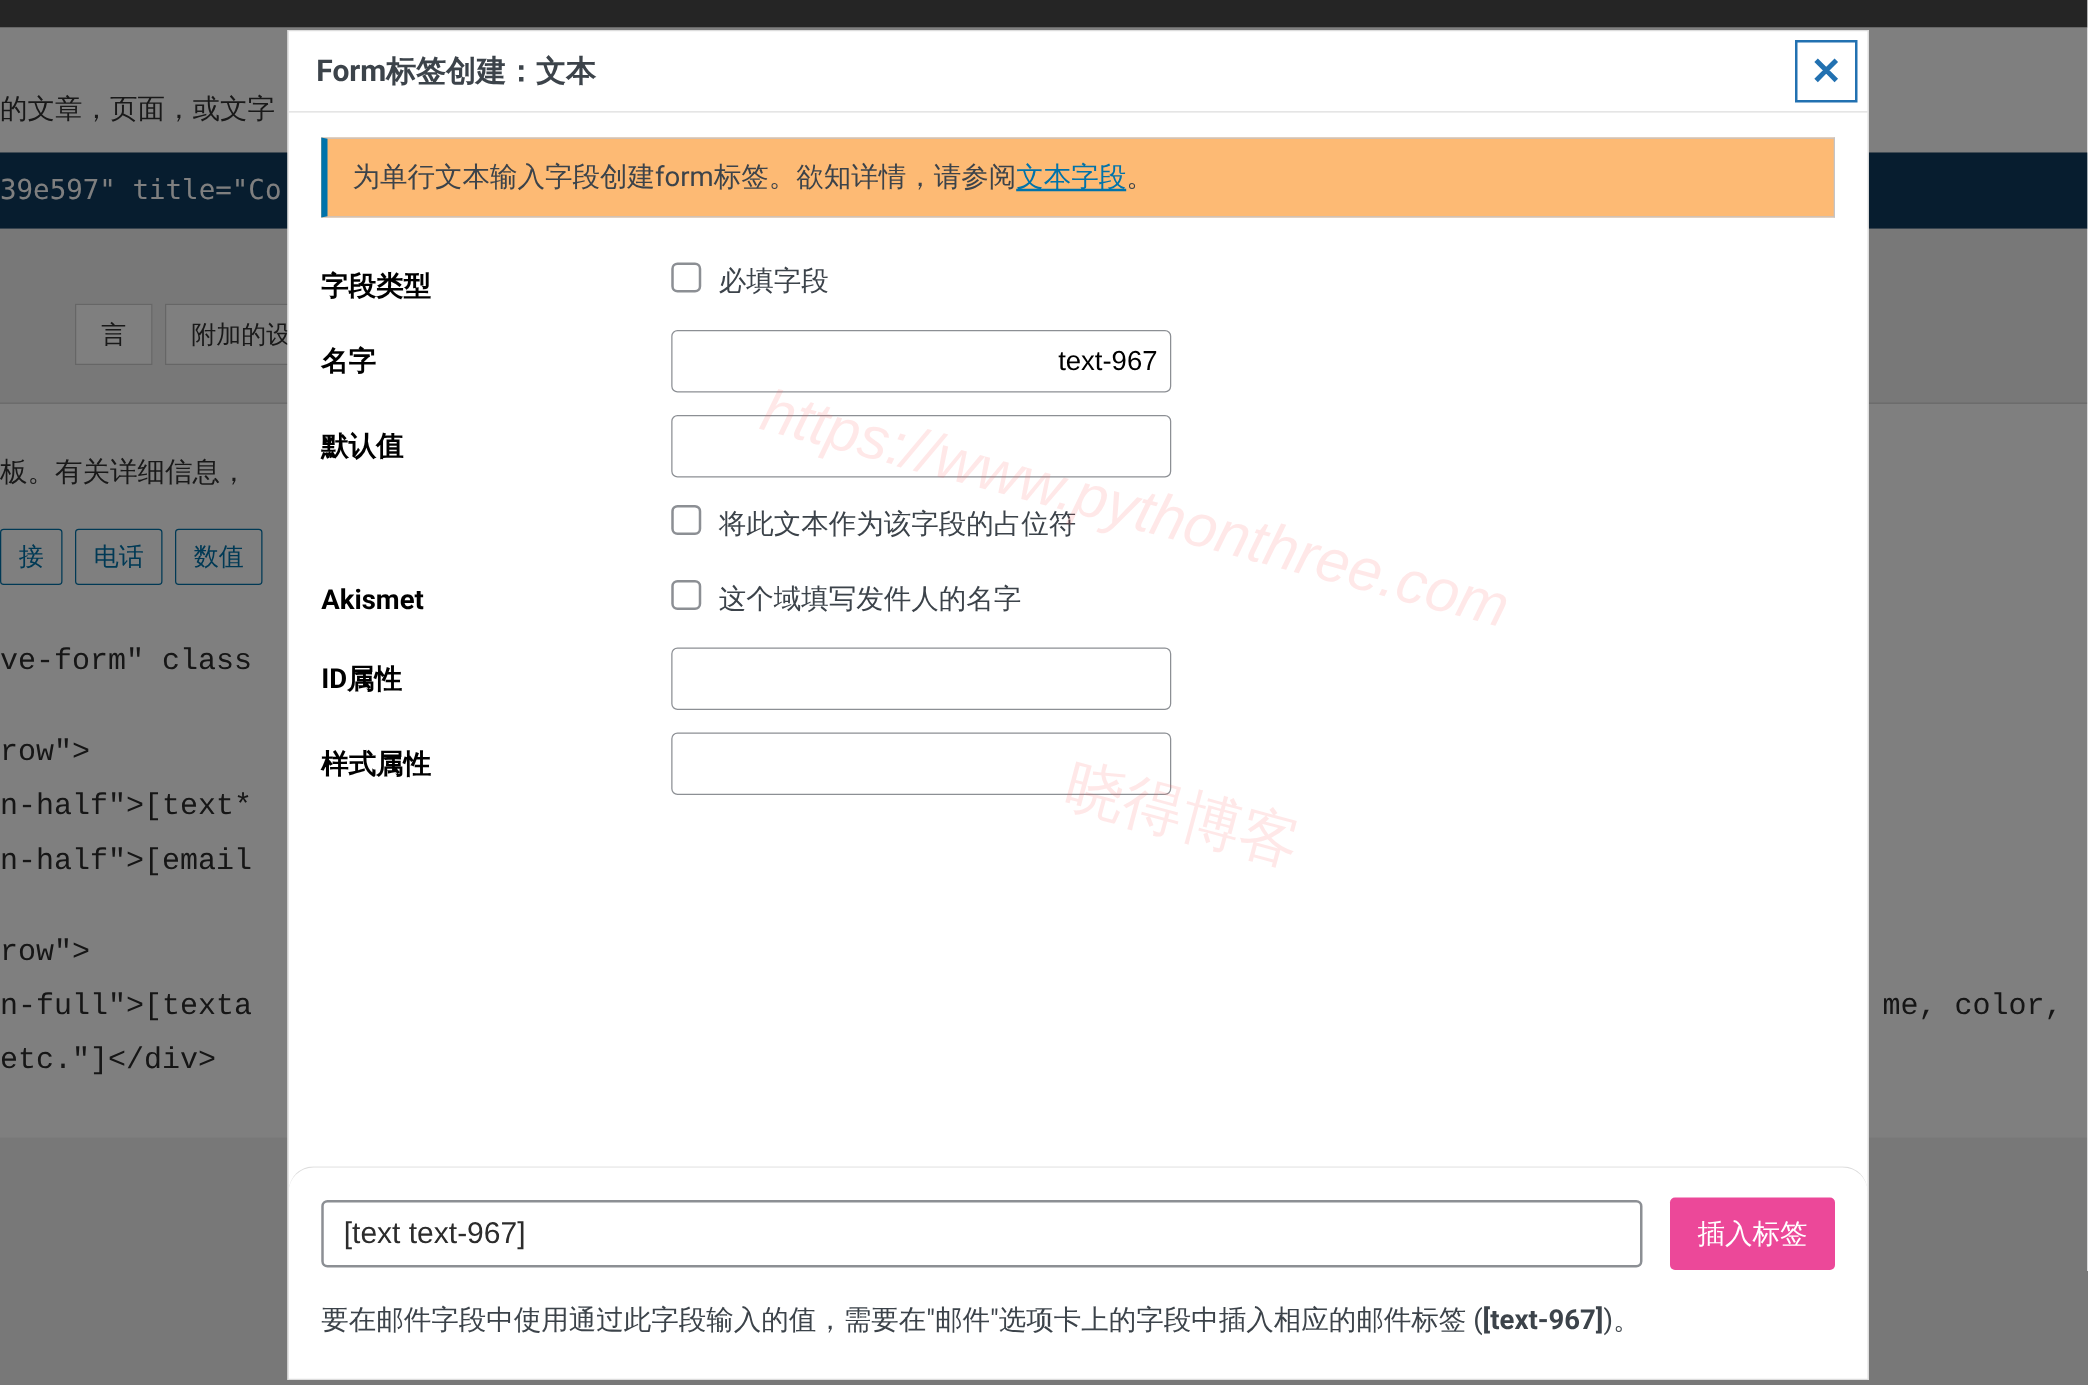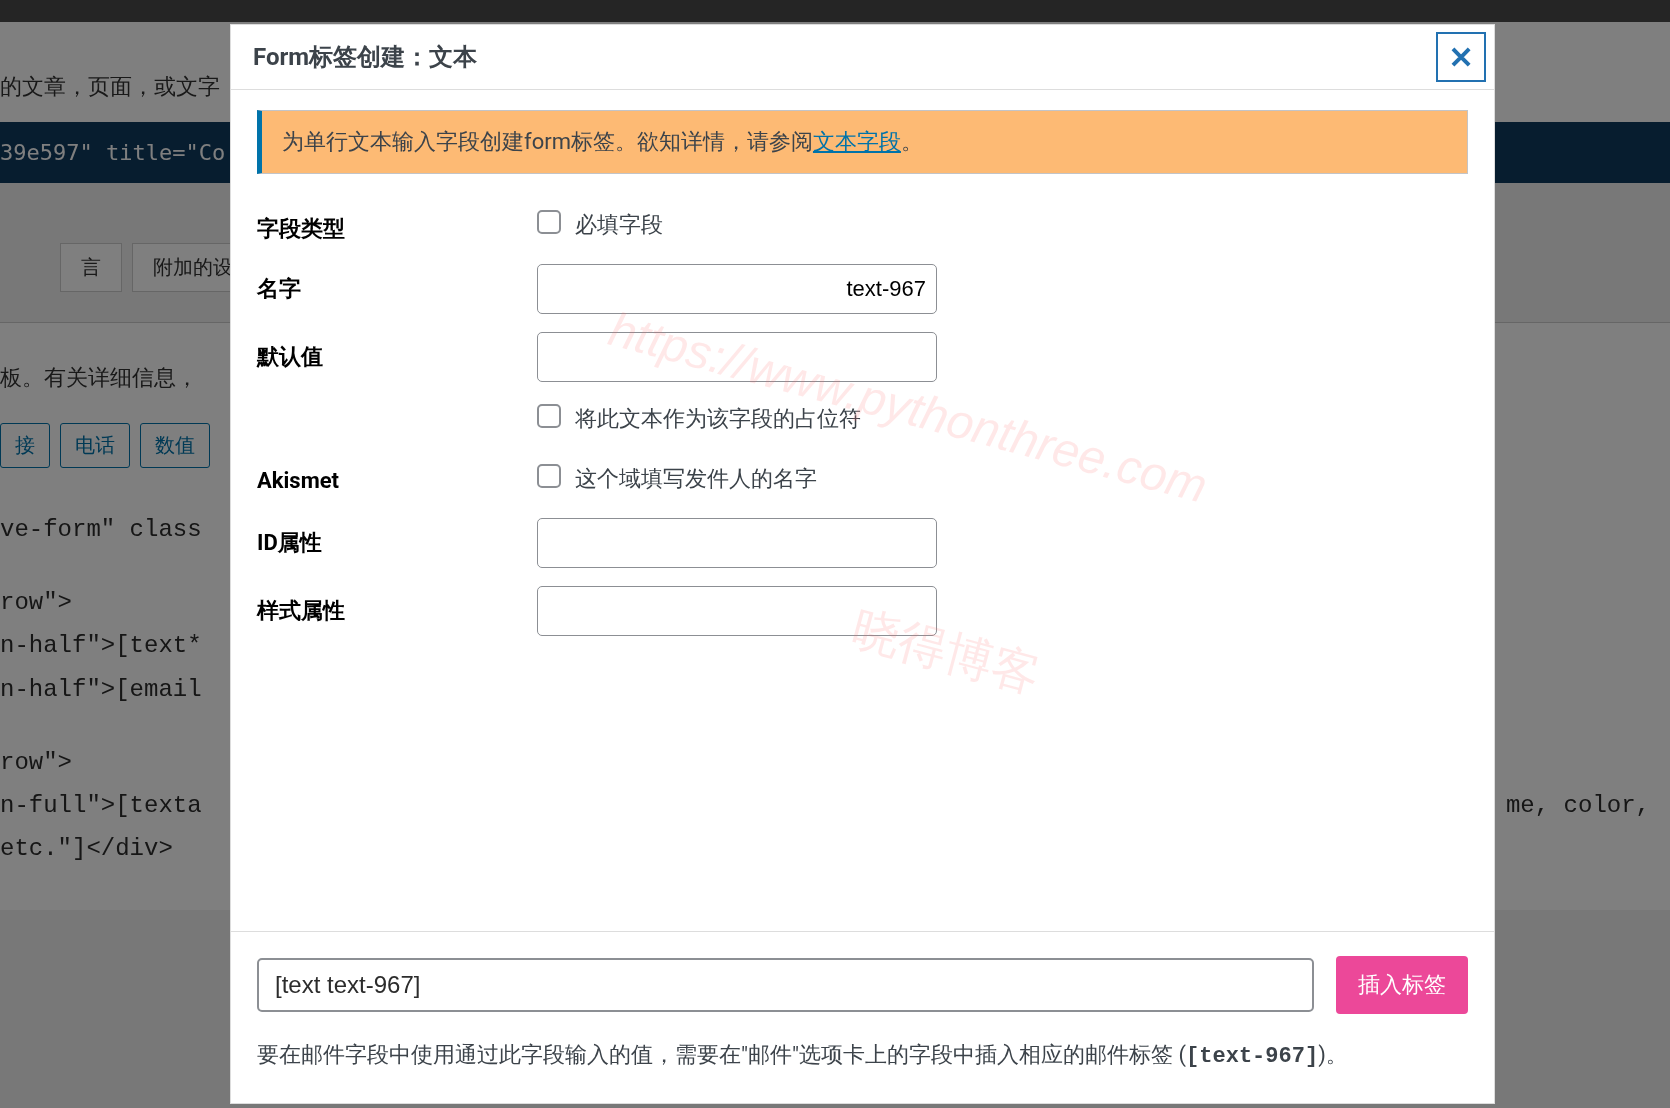--- a/index.html
+++ b/index.html
@@ -195,20 +195,21 @@
       border: 1px solid #8c8f94;
       border-radius: 5px;
       padding: 0 10px;
       font-size: 22px;
       background: #fff;
       text-align: right;
     }
     .modal-footer {
       border-top: 1px solid #ddd;
       padding: 24px 26px 28px 26px;
+      border-radius: 20px;
     }
     .footer-row {
       display: flex;
       gap: 22px;
       align-items: center;
       margin-bottom: 22px;
     }
     .shortcode-output {
       flex: 1;
       height: 54px;
@@ -229,21 +230,20 @@
       font-size: 22px;
       cursor: pointer;
     }
     .footer-note {
       font-size: 22px;
       color: #3c434a;
       line-height: 1.7;
     }
     .footer-note strong {
       font-weight: bold;
-      font-family: Liberation Mono, monospace;
     }
   </style>
 </head>
 <body>
 
 <div class="bg-content">
   <div class="bg-top-bar"></div>
   <div class="bg-header">
     <span>的文章，页面，或文字</span>
   </div>

